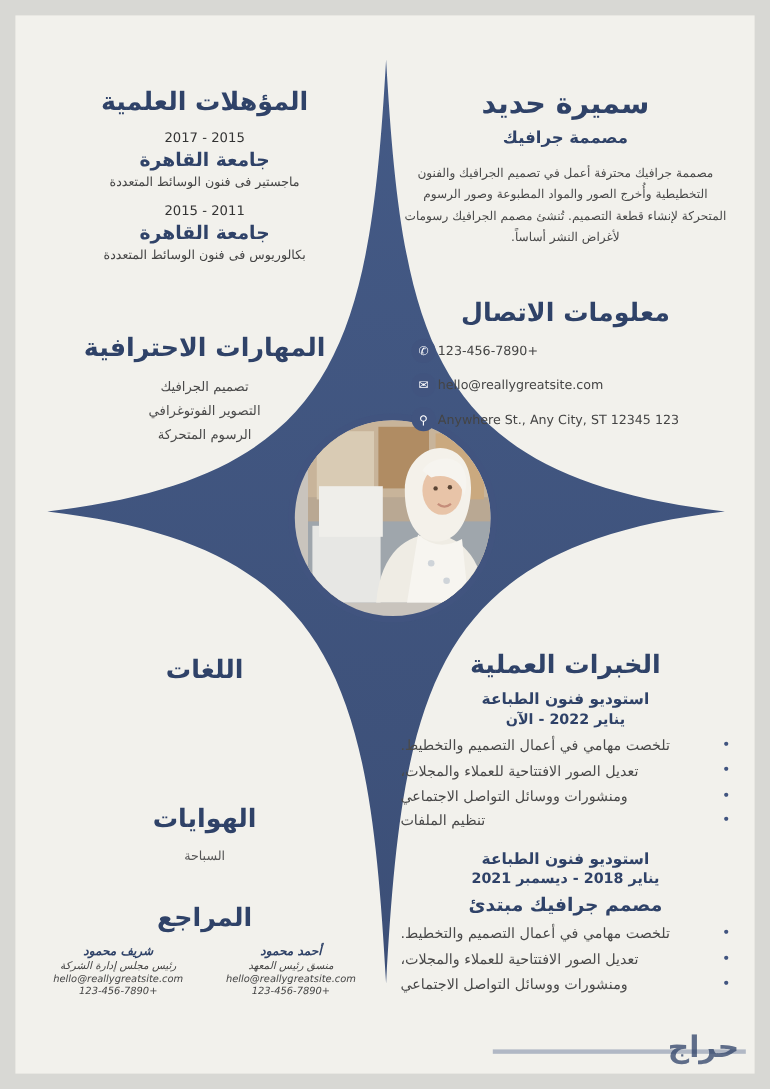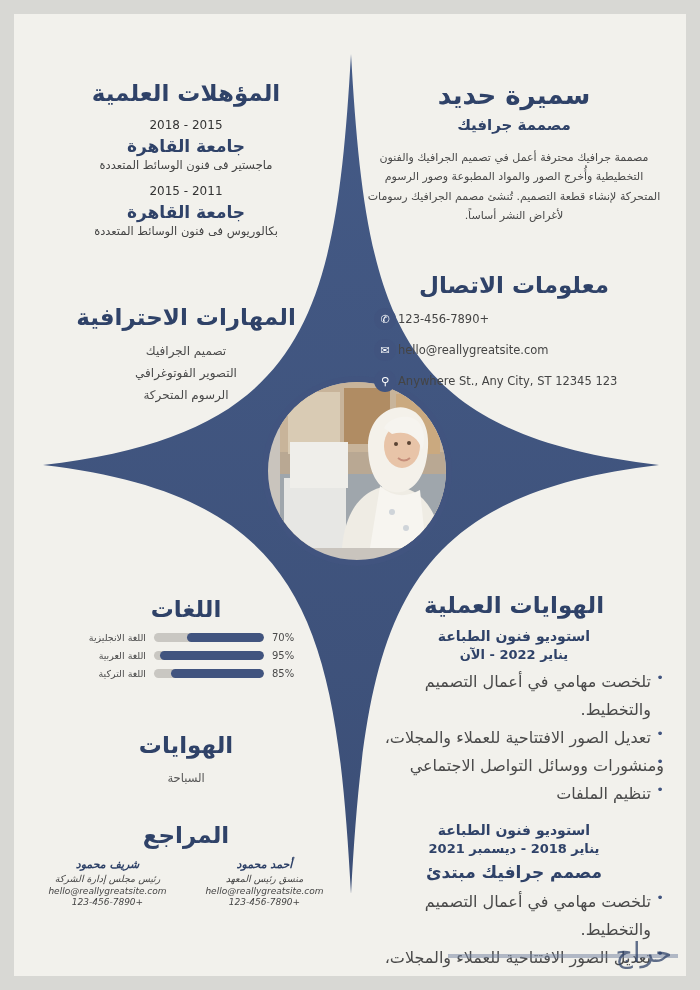--- a/index.html
+++ b/index.html
@@ -103,30 +103,30 @@
   .ref-role{color:#444;font-size:9.5px;margin:2px 0;}
   .ref-mail{color:#444;font-size:9px;margin:1px 0;}
   .ref-tel{color:#444;font-size:9px;margin:1px 0;}
 
   
   .exp-title{color:#2f4268;font-weight:bold;font-size:14px;margin:10px 0 0;}
   .exp-date{color:#2f4268;font-weight:bold;font-size:13px;margin:3px 0 6px;}
   .exp-role{color:#2f4268;font-weight:bold;font-size:17px;margin:4px 0 6px;}
   .bullets{list-style:none;margin:0;padding:0;}
   .bullets li{
-    color:#4a4a4a;font-size:16px;line-height:1.75;
-    position:relative;padding-right:13px;text-align:right;
+    color:#4a4a4a;font-size:13px;line-height:1.75;
+    position:relative;padding-right:13px;text-align:left;
   }
   .bullets li::before{
     content:"•";position:absolute;right:0;color:#41547f;font-size:13px;top:-1px;
   }
   
   .watermark{
     position:absolute;right:14px;bottom:8px;
-    color:#2f4268;opacity:.75;font-size:27px;font-weight:normal;
+    color:#2f4268;opacity:.75;font-size:27px;font-weight:bold;
     letter-spacing:2px;z-index:6;
   }
   .wm-bar{
     position:absolute;right:8px;bottom:18px;width:230px;height:4px;background:#6f7f9e;opacity:.5;z-index:5;
   }
 </style>
 </head>
 <body>
 
 <div class="page">
@@ -196,68 +196,41 @@
           <span class="c-txt">123 Anywhere St., Any City, ST 12345</span>
         </div>
 
       </div>
     </div>
 
     <div class="left-col" style="top:66px;">
       <h2 class="sec-title">المؤهلات العلمية</h2>
 
       <div>
-        <div class="edu-date">2015 - 2018</div>
+        <div class="edu-date">2015 - 2017</div>
         <div class="edu-school">جامعة القاهرة</div>
         <div class="edu-degree">ماجستير فى فنون الوسائط المتعددة</div>
       </div>
 
       <div>
         <div class="edu-date">2011 - 2015</div>
         <div class="edu-school">جامعة القاهرة</div>
         <div class="edu-degree">بكالوريوس فى فنون الوسائط المتعددة</div>
       </div>
     </div>
 
     <div class="left-col" style="top:290px;">
       <h2 class="sec-title">المهارات الاحترافية</h2>
       <div class="skill-line">تصميم الجرافيك</div>
       <div class="skill-line">التصوير الفوتوغرافي</div>
       <div class="skill-line">الرسوم المتحركة</div>
     </div>
 
     <div class="left-col" style="top:582px;">
       <h2 class="sec-title">اللغات</h2>
-      <div style="padding:0 32px;">
-
-        <div class="lang-row">
-          <div class="lang-name">اللغة الانجليزية</div>
-          <div class="bar">
-              <div class="fill" style="width:70%"></div>
-            </div>
-          <div class="lang-pct">70%</div>
-        </div>
-
-        <div class="lang-row">
-          <div class="lang-name">اللغة العربية</div>
-          <div class="bar">
-              <div class="fill" style="width:95%"></div>
-            </div>
-          <div class="lang-pct">95%</div>
-        </div>
-
-        <div class="lang-row">
-          <div class="lang-name">اللغة التركية</div>
-          <div class="bar">
-              <div class="fill" style="width:85%"></div>
-            </div>
-          <div class="lang-pct">85%</div>
-        </div>
-
-      </div>
     </div>
 
     <div class="left-col" style="top:718px;">
       <h2 class="sec-title">الهوايات</h2>
       <div class="hobby">السباحة</div>
     </div>
 
     <div class="left-col" style="top:808px;">
       <h2 class="sec-title">المراجع</h2>
       <div class="refs">
@@ -270,21 +243,21 @@
         <div class="ref">
           <p class="ref-name">أحمد محمود</p>
           <p class="ref-role">منسق رئيس المعهد</p>
           <p class="ref-mail">hello@reallygreatsite.com</p>
           <p class="ref-tel">+123-456-7890</p>
         </div>
       </div>
     </div>
 
     <div class="right-col" style="top:578px;">
-      <h2 class="sec-title">الهوايات العملية</h2>
+      <h2 class="sec-title">الخبرات العملية</h2>
 
       <div>
         <div class="exp-title">استوديو فنون الطباعة</div>
         <div class="exp-date">يناير 2022 - الآن</div>
         <ul class="bullets">
           <li>تلخصت مهامي في أعمال التصميم والتخطيط.</li>
           <li>تعديل الصور الافتتاحية للعملاء والمجلات،</li>
           <li style="padding-right:0">ومنشورات ووسائل التواصل الاجتماعي</li>
           <li>تنظيم الملفات</li>
         </ul>

